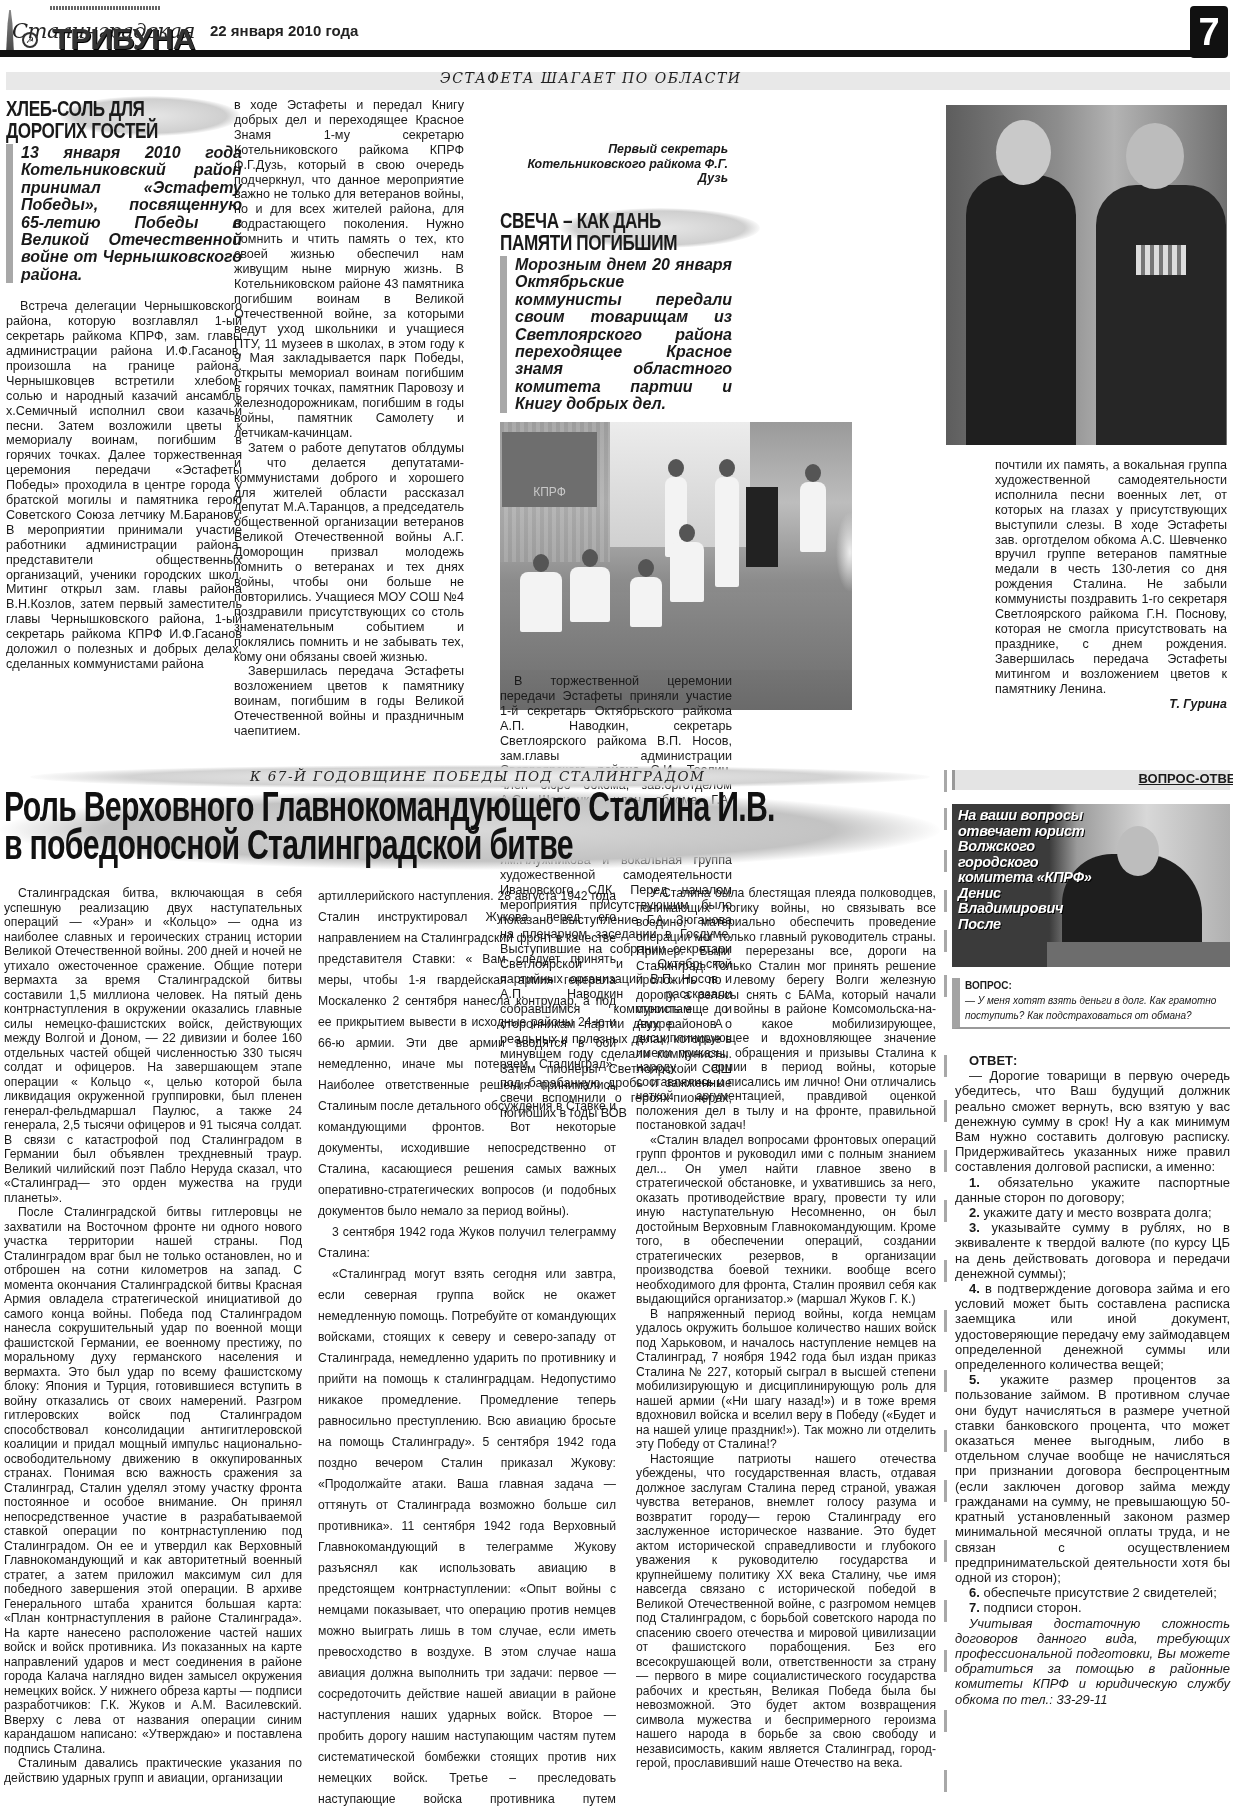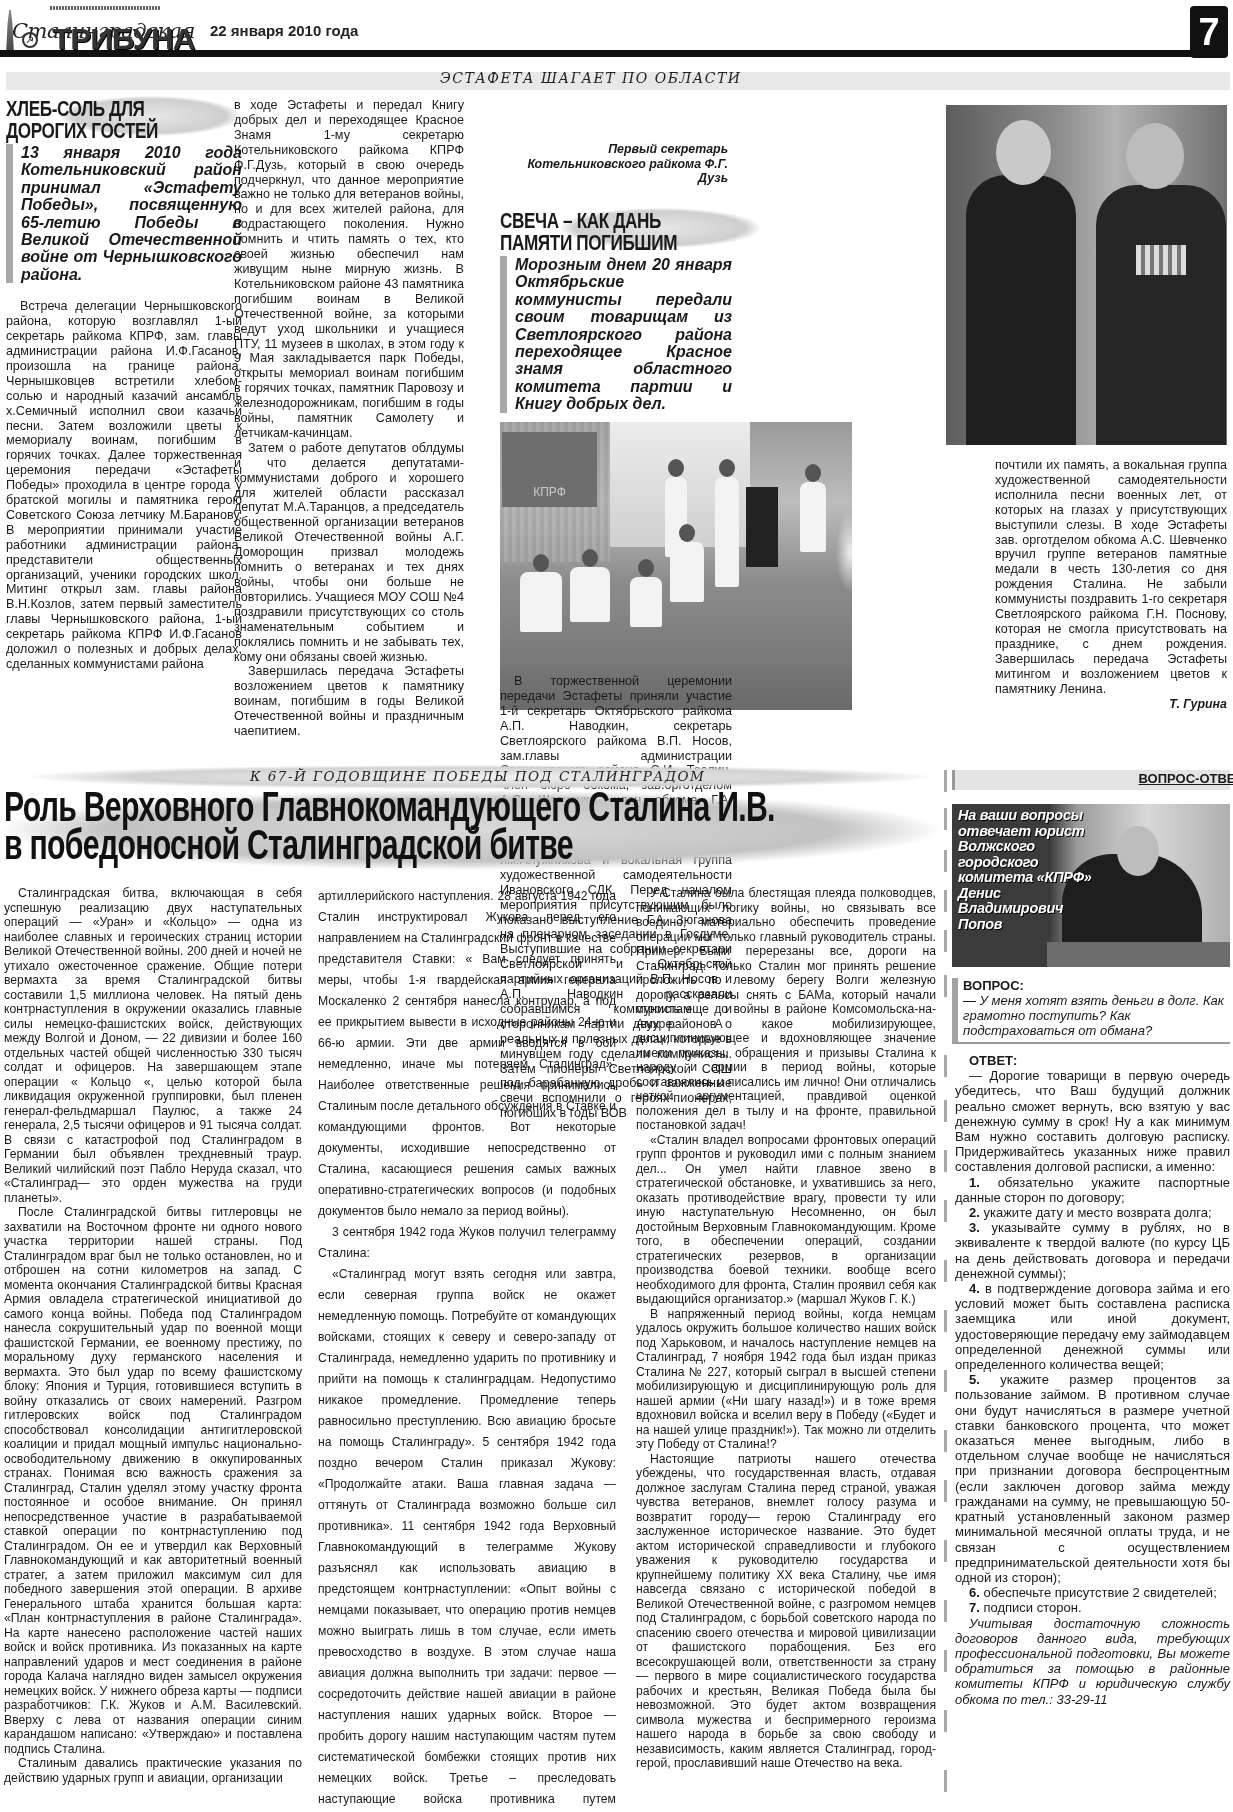--- a/index.html
+++ b/index.html
@@ -62,21 +62,21 @@
   .main-title { position: absolute; left: 4px; top: 788px; font-family: "Liberation Sans", sans-serif; font-weight: 900; font-size: 42px; line-height: 38px; letter-spacing: -1px; transform: scaleX(0.72); transform-origin: left top; white-space: nowrap; color: #111; }
 
   .qa-bar { position: absolute; left: 952px; top: 770px; width: 278px; height: 20px; background: #e4e4e4; border-left: 3px solid #999; }
   .qa-label { position: absolute; left: 1004px; top: 771px; width: 278px; text-align: center; font-weight: bold; font-size: 13px; text-decoration: underline; margin-left: 48px; }
   .qa-photo { position: absolute; left: 952px; top: 804px; width: 278px; height: 163px; background: linear-gradient(90deg,#3b3b3b 0%, #3b3b3b 35%, #9b9b9b 45%, #d8d8d8 70%, #b0b0b0 100%); overflow: hidden; }
   .qa-photo .body { position: absolute; left: 110px; top: 50px; width: 140px; height: 120px; background: #1e1e1e; border-radius: 50px 60px 0 0; }
   .qa-photo .head { position: absolute; left: 165px; top: 22px; width: 42px; height: 50px; background: #bdbdbd; border-radius: 50%; }
   .qa-photo .desk { position: absolute; left: 95px; top: 138px; width: 190px; height: 30px; background: #6d6d6d; }
   .qa-photo .caption { position: absolute; left: 6px; top: 4px; width: 140px; color: #fff; font-weight: bold; font-style: italic; font-size: 14.5px; line-height: 15.5px; text-shadow: 1px 1px 0 #000; letter-spacing: -0.3px; }
   .qa-vbar { position: absolute; left: 944px; width: 3px; background: #a8a8a8; }
-  .question { position: absolute; left: 952px; top: 978px; width: 278px; border-left: 6px solid #a3a3a3; border-bottom: 2px solid #999; padding: 0 0 4px 5px; font-size: 13px; line-height: 15px; }
+  .question { position: absolute; left: 952px; top: 978px; width: 278px; border-left: 8px solid #a3a3a3; border-bottom: 2px solid #999; padding: 0 0 4px 5px; font-size: 10px; line-height: 15px; }
   .question .q-label { font-weight: bold; }
   .question .q-text { font-style: italic; }
   .answer { position: absolute; left: 955px; top: 1053px; width: 275px; font-size: 13px; line-height: 15.2px; text-align: justify; }
   .answer .a-label { font-weight: bold; padding-left: 14px; }
   .answer p { text-indent: 14px; }
   .answer .num { font-weight: bold; }
   .answer .note { font-style: italic; }
 </style>
 </head>
 <body>
@@ -223,21 +223,21 @@
 <div class="qa-vbar" style="top:1710px;height:22px;"></div>
 <div class="qa-vbar" style="top:1770px;height:22px;"></div>
 
 <div class="qa-bar"></div>
 <div class="qa-label">ВОПРОС-ОТВЕТ</div>
 
 <div class="qa-photo">
   <div class="body"></div>
   <div class="head"></div>
   <div class="desk"></div>
-  <div class="caption">На ваши вопросы отвечает юрист Волжского городского комитета «КПРФ» Денис Владимирович Попов</div>
+  <div class="caption">На ваши вопросы отвечает юрист Волжского городского комитета «КПРФ» Денис Владимирович После</div>
 </div>
 
 <div class="question">
   <div class="q-label">ВОПРОС:</div>
   <div class="q-text">— У меня хотят взять деньги в долг. Как грамотно поступить? Как подстраховаться от обмана?</div>
 </div>
 
 <div class="answer">
   <div class="a-label">ОТВЕТ:</div>
   <p>— Дорогие товарищи в первую очередь убедитесь, что Ваш будущий должник реально сможет вернуть, всю взятую у вас денежную сумму в срок! Ну а как минимум Вам нужно составить долговую расписку. Придерживайтесь указанных ниже правил составления долговой расписки, а именно:</p>

